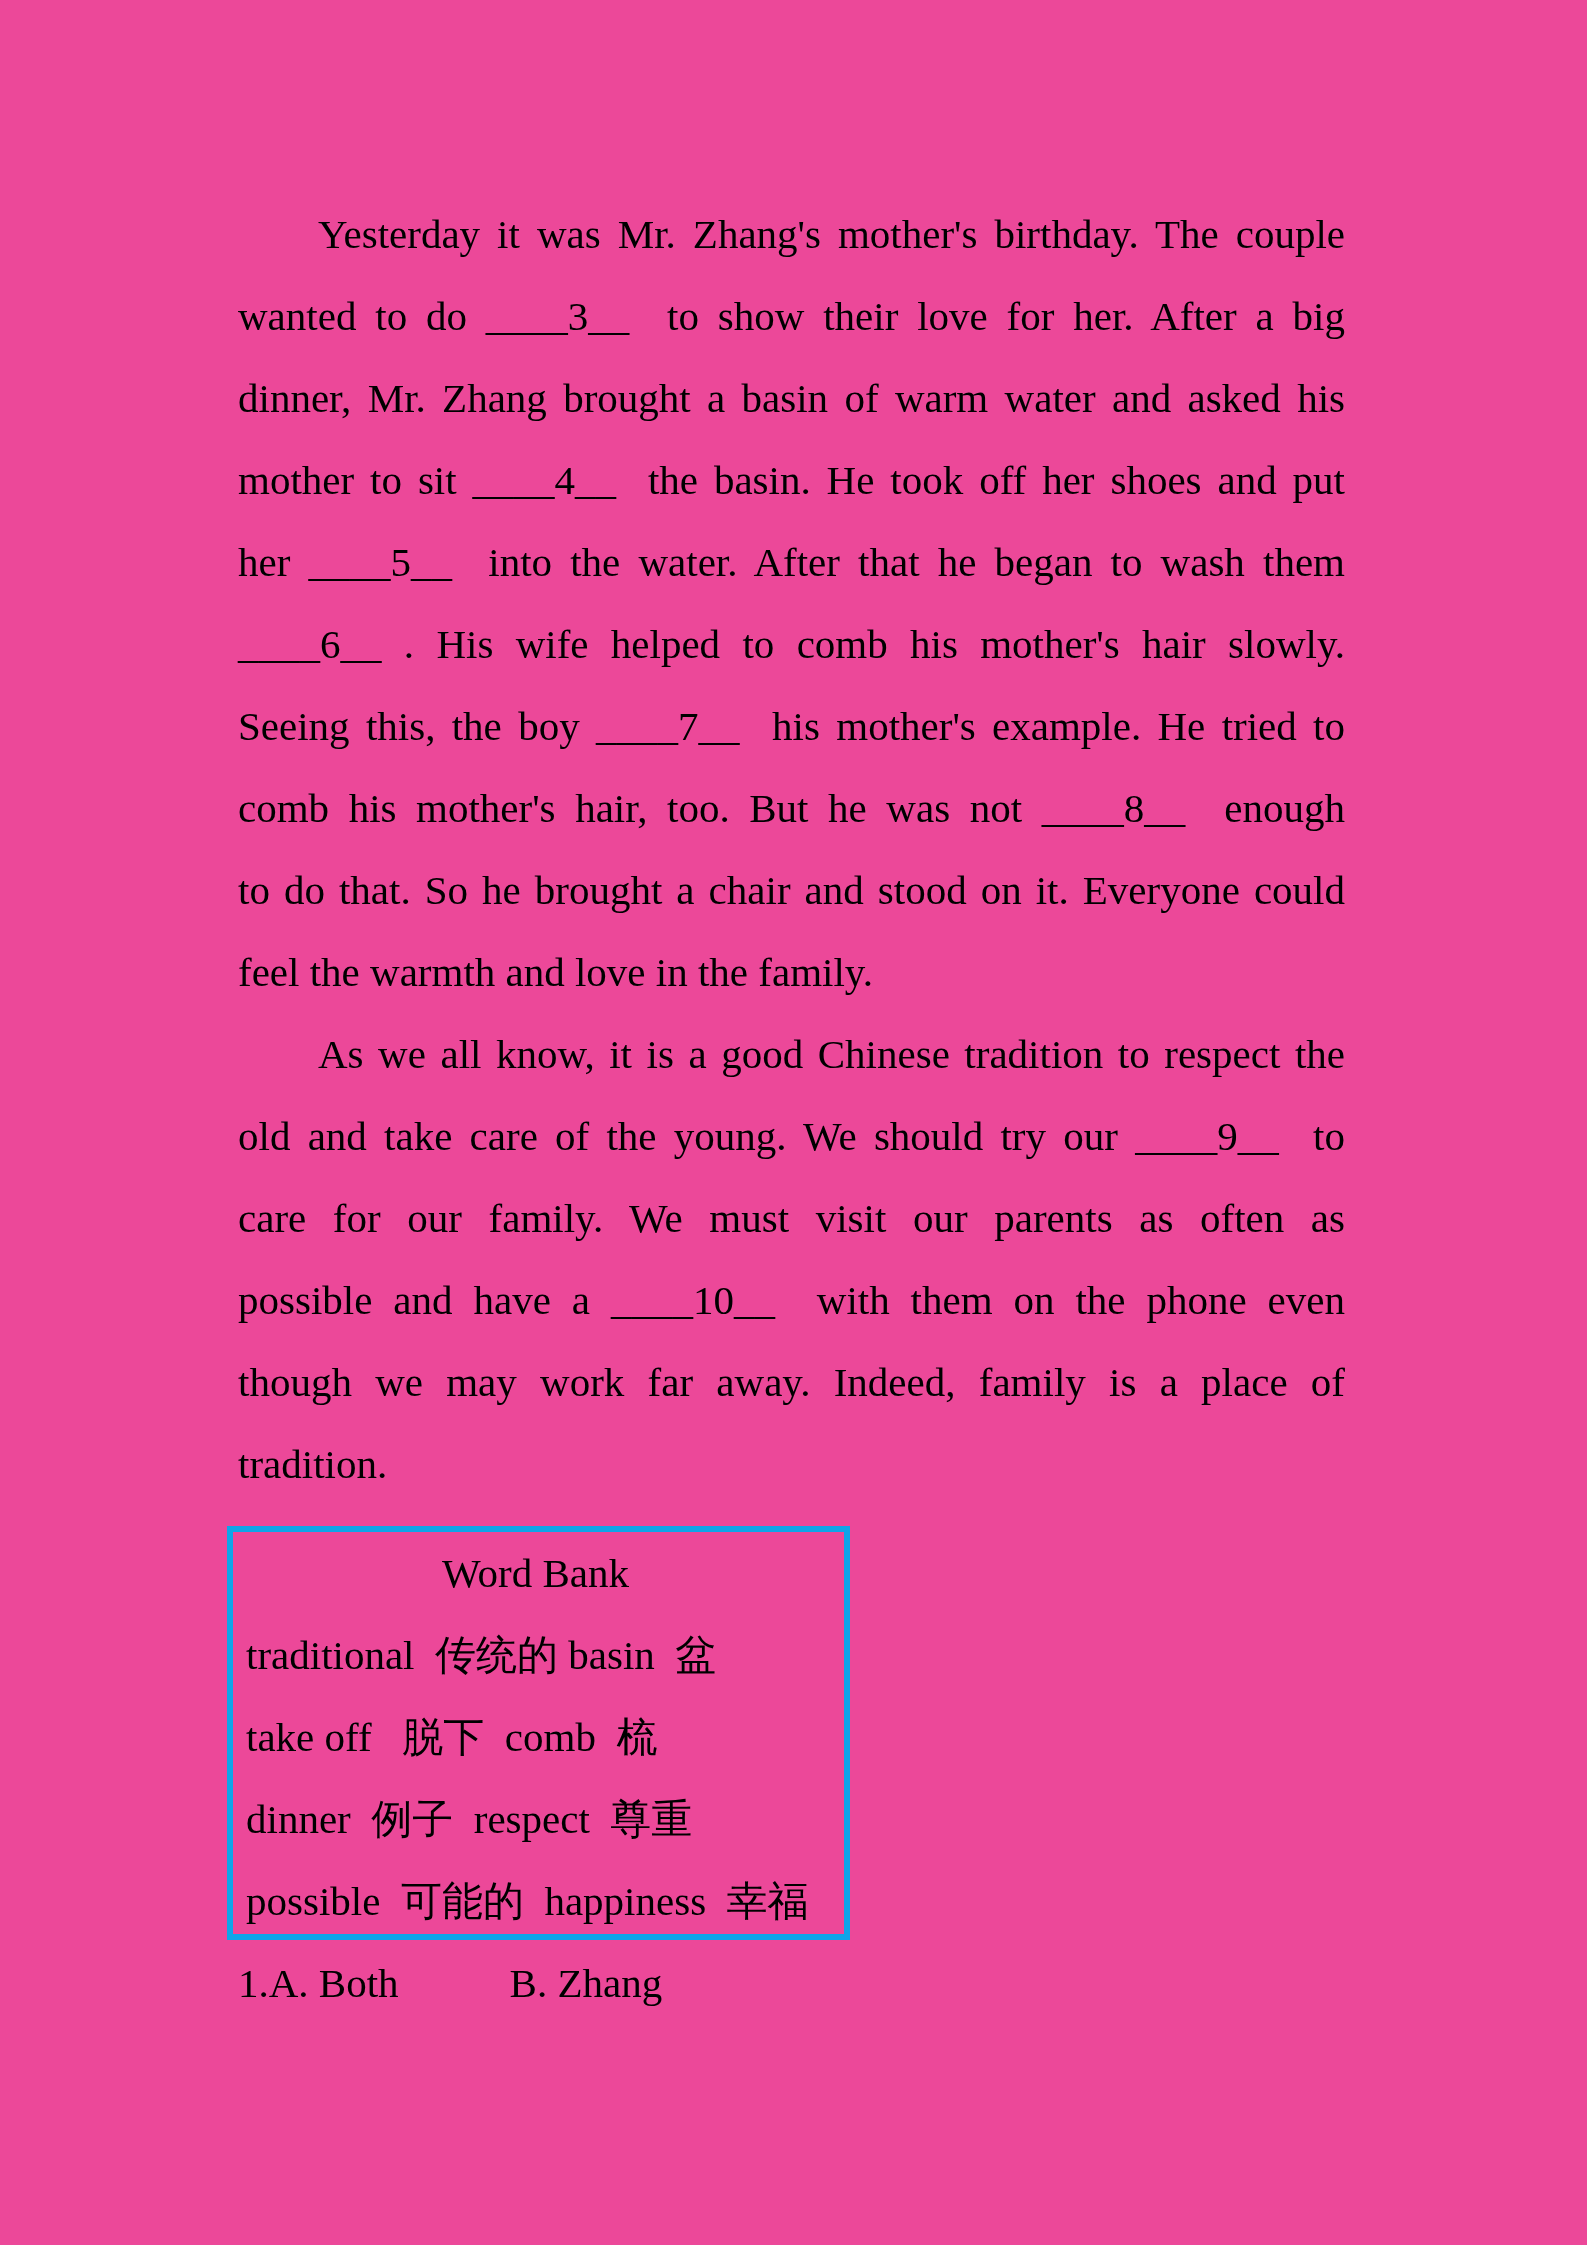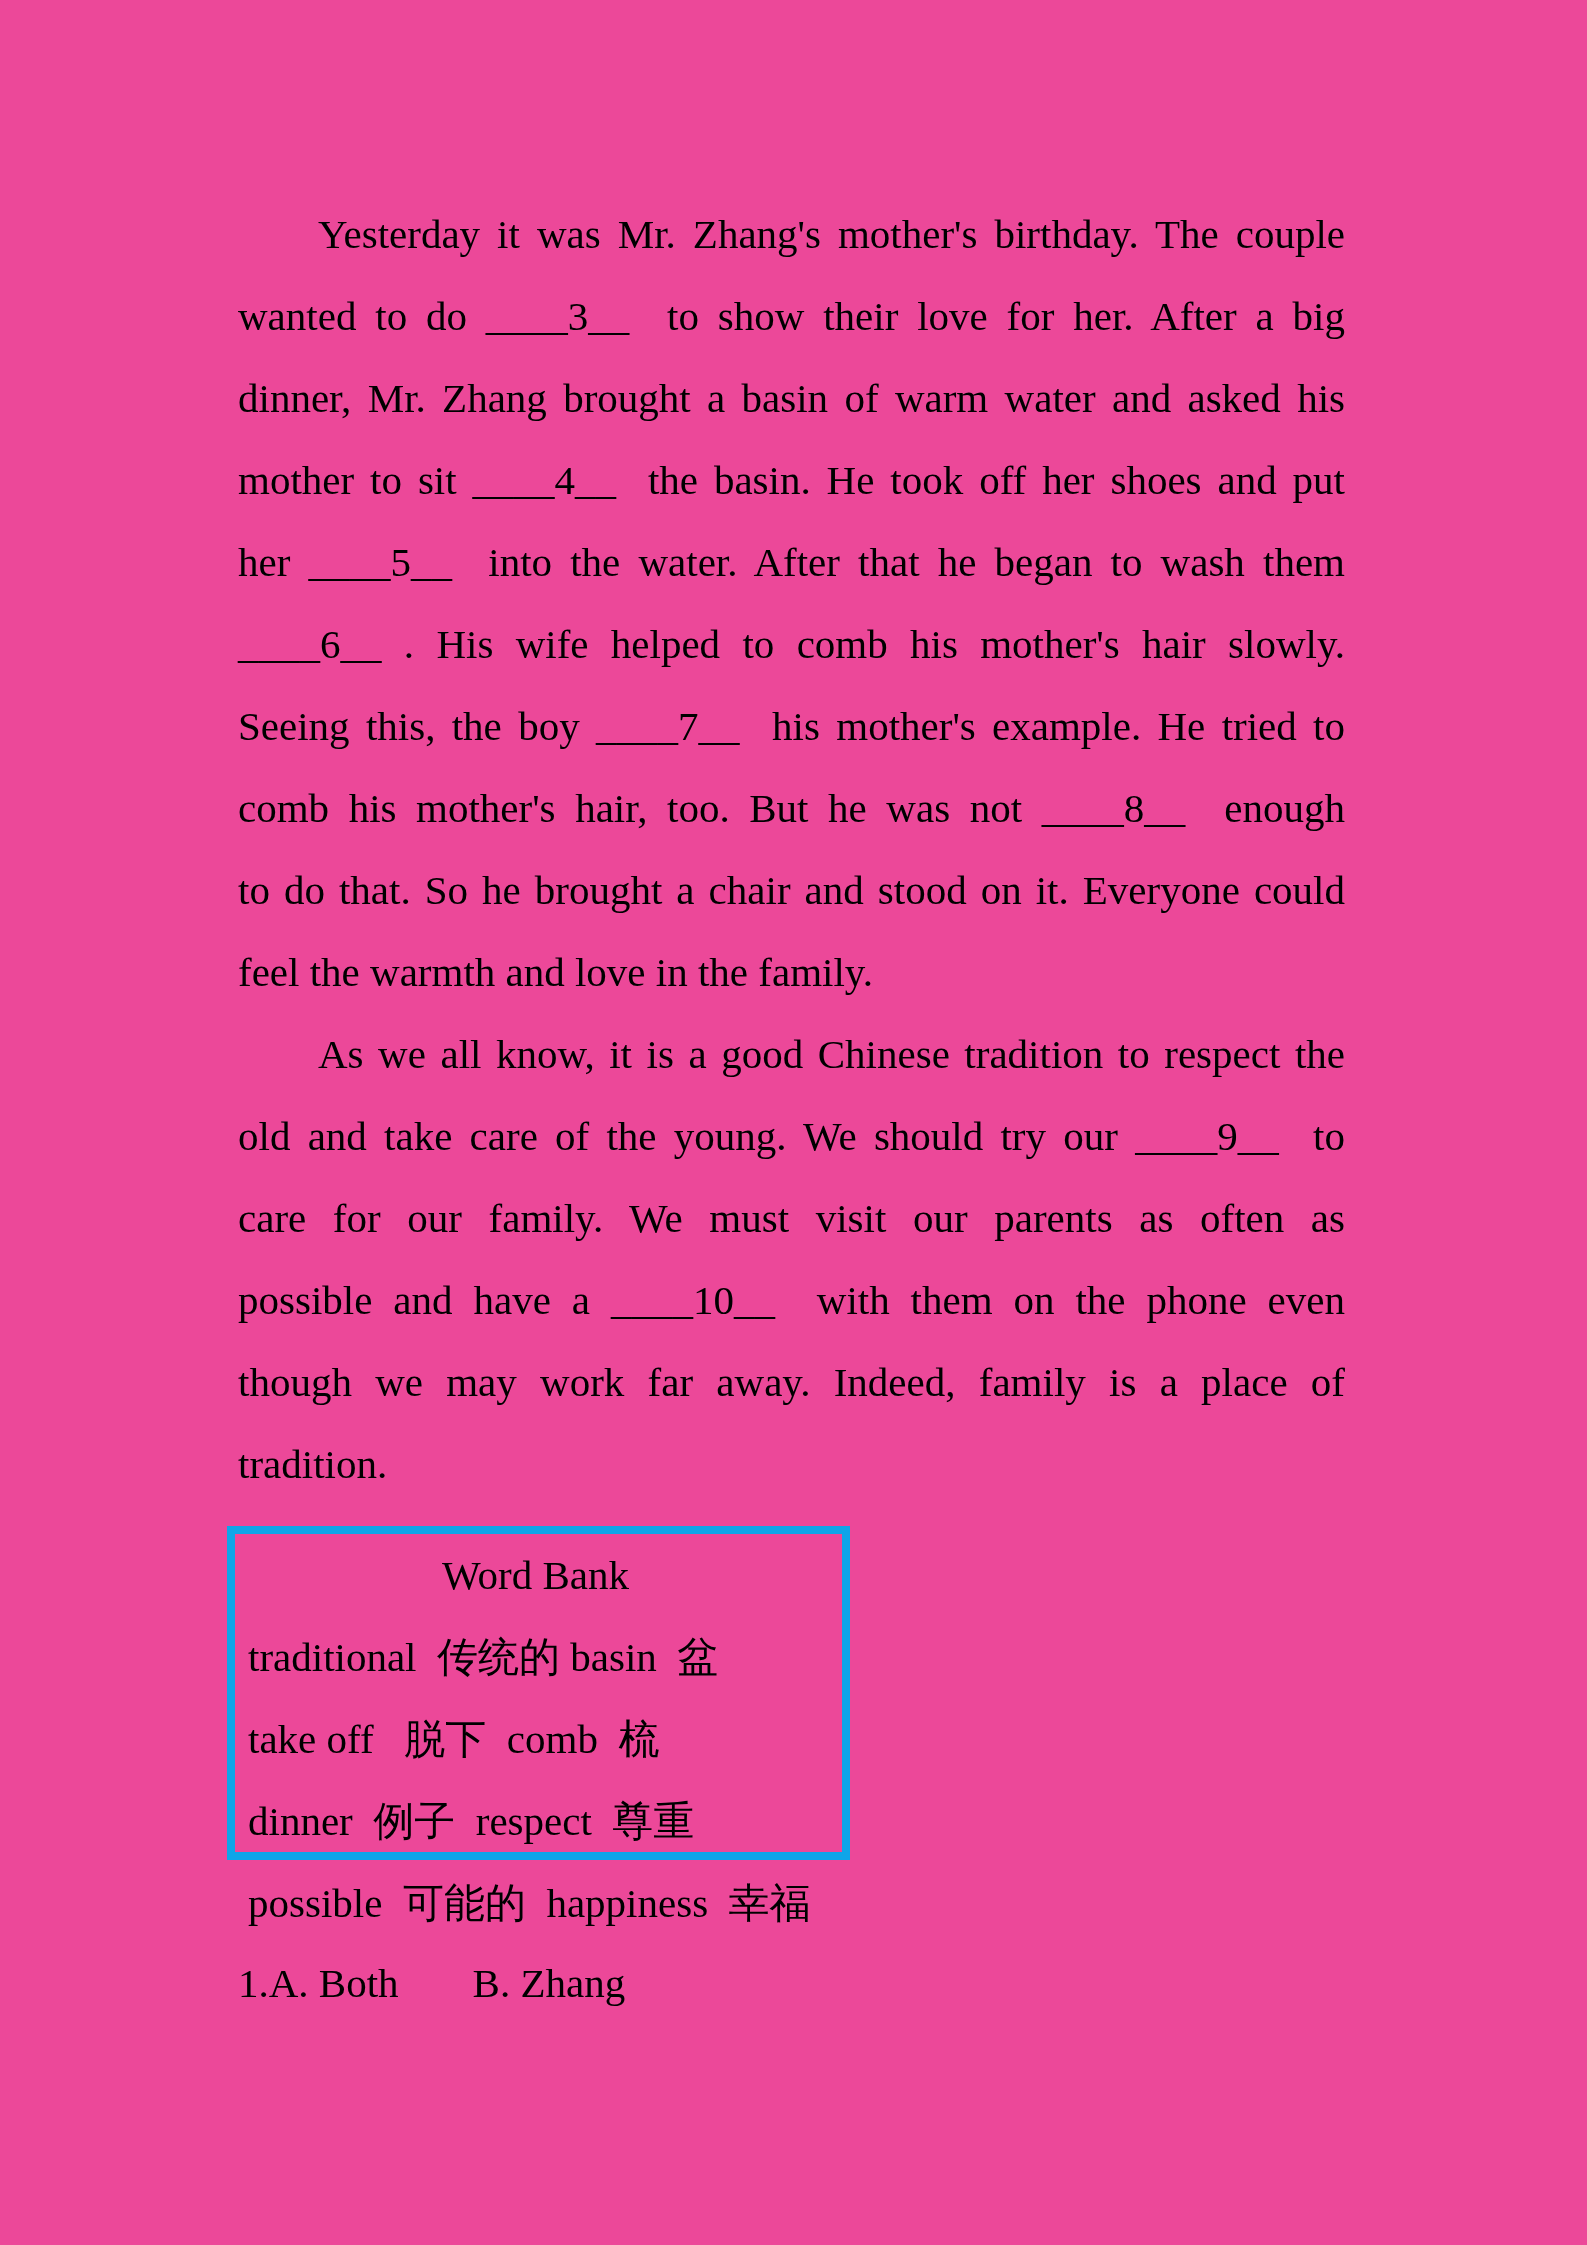--- a/index.html
+++ b/index.html
@@ -33,22 +33,22 @@
   }
   .line.last {
     text-align: right;
     text-align-last: left;
   }
   .wordbank {
     position: absolute;
     left: 227px;
     top: 1526px;
     width: 623px;
-    height: 334px;
-    border: 8px solid #0ea5e9;
+    height: 414px;
+    border: 6px solid #0ea5e9;
     box-sizing: border-box;
     font-size: 41px;
     line-height: 82px;
     padding-left: 13px;
     padding-right: 6px;
   }
   .wb-title {
     text-align: center;
     padding-right: 13px;
   }
@@ -56,21 +56,21 @@
     text-align: left;
     white-space: pre-wrap;
   }
   .answers {
     position: absolute;
     left: 238px;
     top: 1942px;
     font-size: 41px;
     line-height: 82px;
     display: flex;
-    gap: 74px;
+    gap: 111px;
   }
 </style>
 </head>
 <body>
 
 <div class="page">
 
   <div class="passage">
     <div class="line indent">Yesterday it was Mr. Zhang's mother's birthday. The couple</div>
     <div class="line">wanted to do ____3__&nbsp; to show their love for her. After a big</div>

